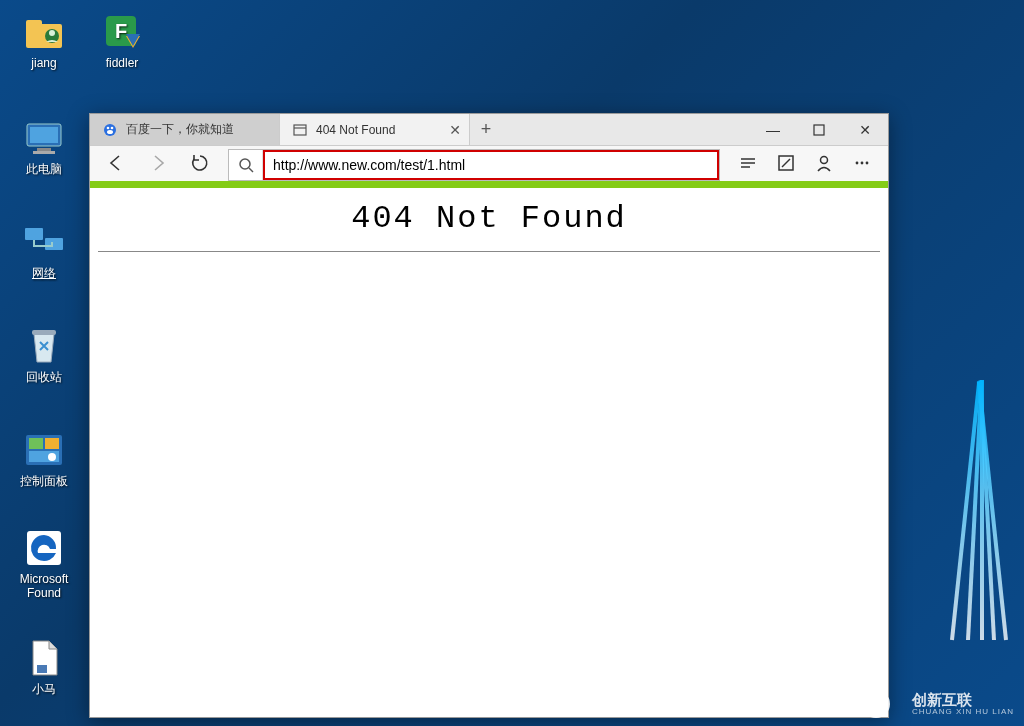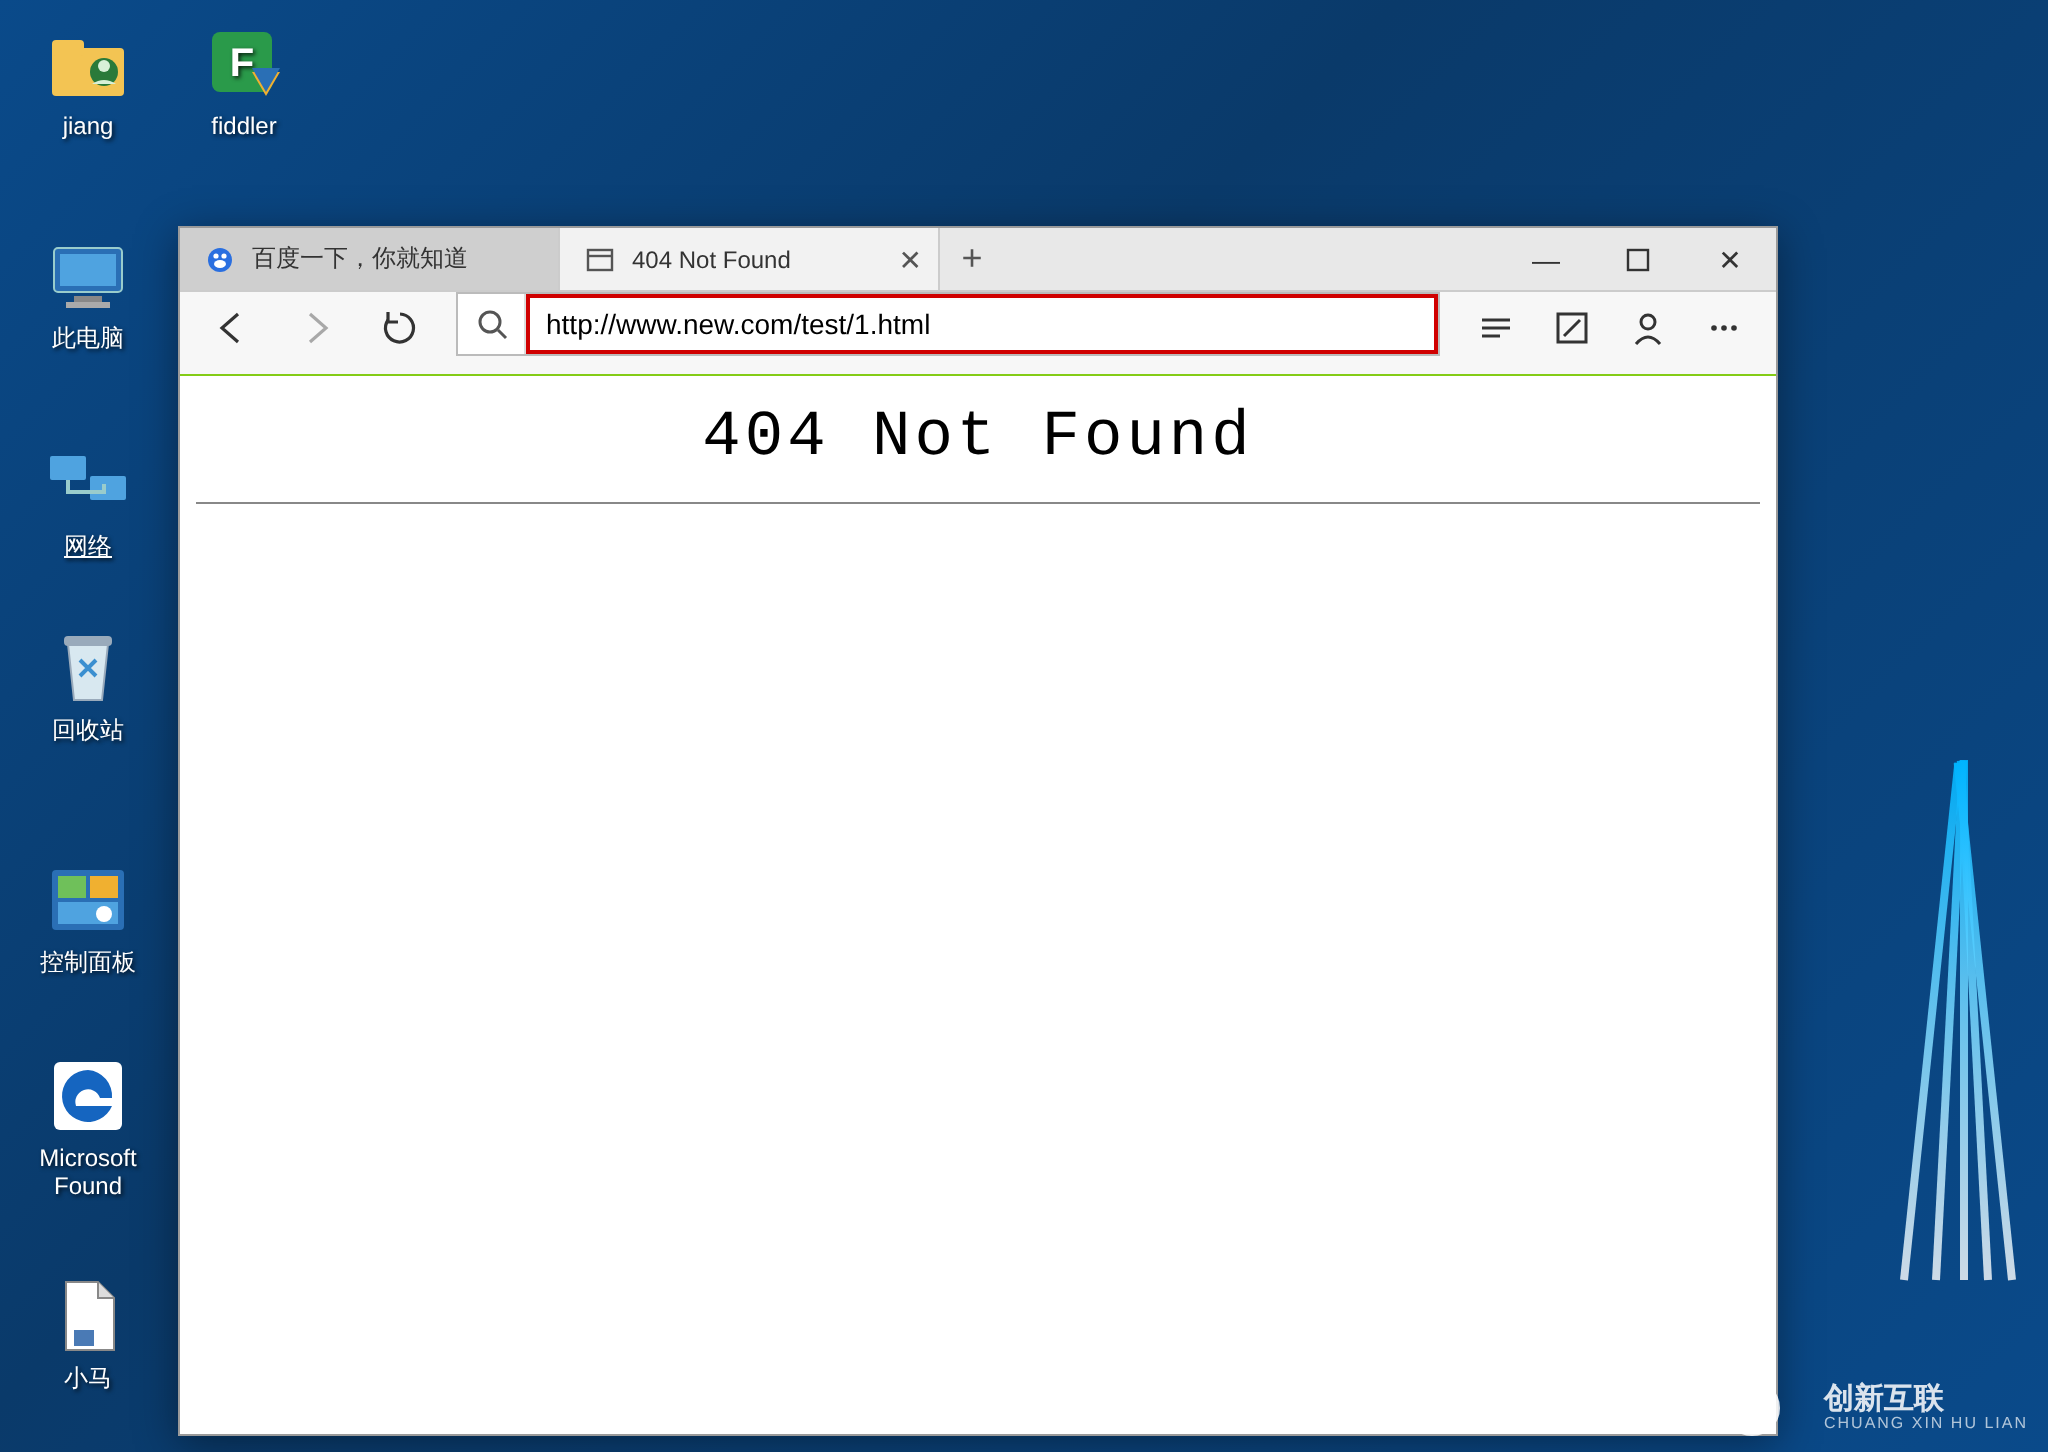--- a/index.html
+++ b/index.html
@@ -56,22 +56,22 @@
     width: 32px; display: flex; align-items: center; justify-content: center;
     color: #555; font-size: 18px; cursor: pointer;
   }
   .window-controls { margin-left: auto; display: flex; }
   .window-controls .wc {
     width: 46px; display: flex; align-items: center; justify-content: center;
     font-size: 14px; color: #333; cursor: pointer;
   }
 
   .toolbar {
-    height: 42px; display: flex; align-items: flex-start; padding: 0 8px; gap: 6px;
-    border-bottom: 1px solid #84cc16; background: #f7f7f7;
+    height: 42px; display: flex; align-items: flex-end; padding: 0 8px; gap: 6px;
+    border-bottom: 7px solid #84cc16; background: #f7f7f7;
   }
   .tb-btn {
     width: 36px; height: 36px; display: flex; align-items: center; justify-content: center;
     color: #333; cursor: pointer; border-radius: 2px;
   }
   .addr-wrap {
     flex: 1; display: flex; align-items: center; background: #fff;
     border: 1px solid #bbb; height: 32px; margin: 0 4px;
   }
   .addr-search-ico {
@@ -155,21 +155,21 @@
   <div class="glyph">
     <svg width="42" height="36">
         <rect x="2" y="4" width="18" height="12" rx="1" fill="#4fa3e0"></rect>
         <rect x="22" y="14" width="18" height="12" rx="1" fill="#4fa3e0"></rect>
         <path d="M11 16 v6 h18 v-4" stroke="#9cc" stroke-width="2" fill="none"></path>
       </svg>
   </div>
   <div class="label">网络</div>
 </div>
 
-<div class="desktop-icon" style="left:6px; top:314px;">
+<div class="desktop-icon" style="left:6px; top:326px;">
   <div class="glyph">
     <svg width="36" height="40">
         <path d="M8 8 h20 l-3 28 h-14 z" fill="#d8e8f0" stroke="#9ab" stroke-width="1"></path>
         <rect x="6" y="4" width="24" height="5" rx="2" fill="#9ab"></rect>
         <path d="M14 16 l4 4 l-4 4 M22 16 l-4 4 l4 4" stroke="#3a8fd0" stroke-width="2" fill="none"></path>
       </svg>
   </div>
   <div class="label">回收站</div>
 </div>
 

